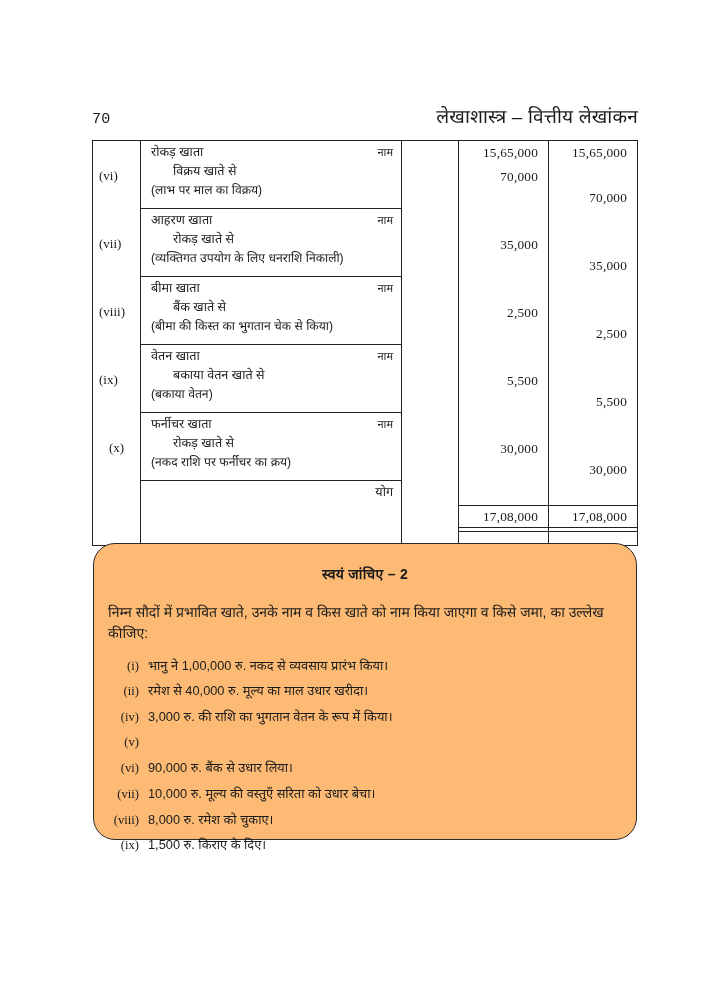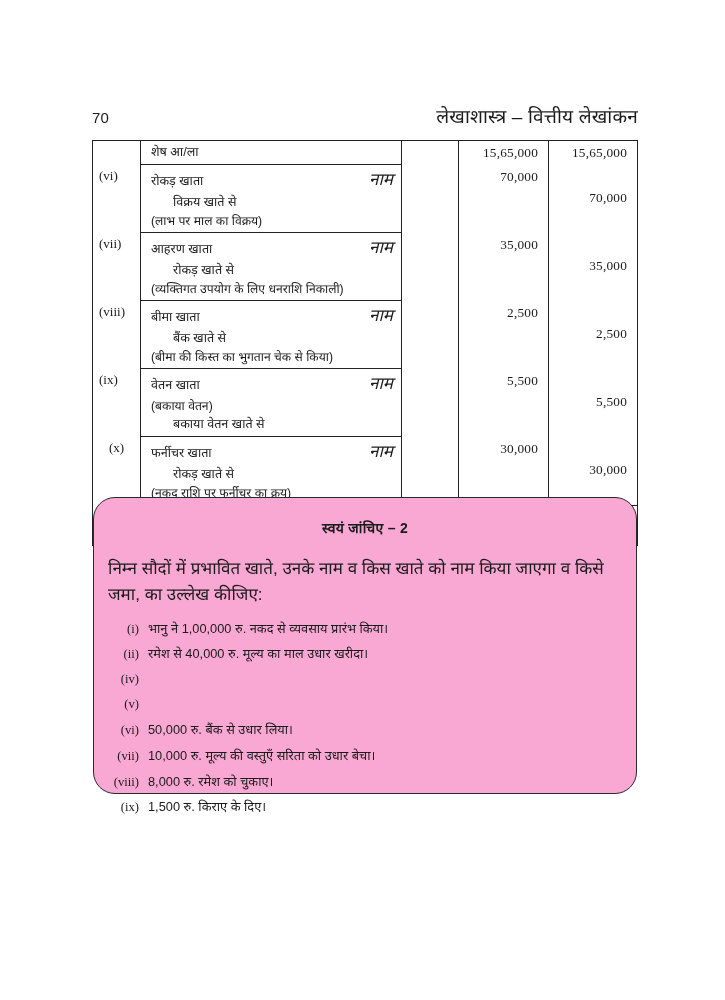--- a/index.html
+++ b/index.html
@@ -28,21 +28,21 @@
     position: absolute;
     left: 92px;
     top: 103px;
     width: 546px;
     display: flex;
     justify-content: space-between;
     align-items: baseline;
     font-size: 14.5px;
   }
   .folio {
-    font-family: Liberation Sans, sans-serif;
+    font-family: Liberation Mono, monospace;
     font-size: 15px;
     letter-spacing: 0.2px;
   }
   .head-title {
     font-family: "Liberation Sans", "DejaVu Sans", sans-serif;
     font-size: 19px;
     letter-spacing: 0.2px;
   }
 
   
@@ -111,21 +111,21 @@
   .p-row.nob { border-bottom: none; }
 
   .p-line {
     display: flex;
     justify-content: space-between;
     align-items: baseline;
     line-height: 1.52;
     font-family: "Liberation Sans", "DejaVu Sans", sans-serif;
     font-size: 12.6px;
   }
-  .p-line .dr { font-size: 17px; font-style: italic; }
+  .p-line .dr { font-size: 11px; }
   .p-line.indent { padding-left: 22px; }
   .p-line.narr { font-size: 12.2px; }
   .p-line.right { justify-content: flex-end; }
 
   
   .amt {
     box-sizing: border-box;
     text-align: right;
     padding-right: 10px;
     font-family: "Liberation Serif", "DejaVu Serif", serif;
@@ -153,39 +153,39 @@
   .double-rule {
     height: 4px;
     border-bottom: 1.1px solid #222;
     box-sizing: border-box;
   }
 
   
   .checkbox-card {
     position: absolute;
     left: 93px;
-    top: 497px;
+    top: 543px;
     width: 544px;
     height: 297px;
     border: 1.6px solid #2a2a2a;
     border-radius: 22px;
     box-sizing: border-box;
-    background: #f9a8d4;
+    background: #fdba74;
   }
   .cb-title {
     text-align: center;
     font-family: "Liberation Sans", "DejaVu Sans", sans-serif;
     font-weight: bold;
     font-size: 14px;
     margin-top: 20px;
     letter-spacing: 0.3px;
   }
   .cb-intro {
     font-family: "Liberation Sans", "DejaVu Sans", sans-serif;
-    font-size: 17px;
+    font-size: 14px;
     margin: 19px 14px 0 14px;
     line-height: 1.5;
   }
   .cb-list {
     margin: 9px 0 0 0;
     padding: 0;
     list-style: none;
   }
   .cb-item {
     display: flex;
@@ -223,25 +223,20 @@
       <div class="sn-cell" style="height:68px;">(vi)</div>
       <div class="sn-cell" style="height:68px;">(vii)</div>
       <div class="sn-cell" style="height:68px;">(viii)</div>
       <div class="sn-cell" style="height:68px;">(ix)</div>
       <div class="sn-cell c" style="height:68px;">(x)</div>
       <div class="sn-cell" style="height:40px;"></div>
     </div>
 
     <div class="col-particulars">
 
-      <div class="p-row" style="height:24px;">
-        <div class="p-line">
-          <span>शेष आ/ला</span>
-        </div>
-      </div>
 
       <div class="p-row" style="height:68px;">
         <div class="p-line">
           <span>रोकड़ खाता</span>
           <span class="dr">नाम</span>
         </div>
         <div class="p-line indent">
           <span>विक्रय खाते से</span>
         </div>
         <div class="p-line narr">
@@ -273,25 +268,25 @@
         <div class="p-line narr">
           <span>(बीमा की किस्त का भुगतान चेक से किया)</span>
         </div>
       </div>
 
       <div class="p-row" style="height:68px;">
         <div class="p-line">
           <span>वेतन खाता</span>
           <span class="dr">नाम</span>
         </div>
+        <div class="p-line indent">
+          <span>बकाया वेतन खाते से</span>
+        </div>
         <div class="p-line narr">
           <span>(बकाया वेतन)</span>
-        </div>
-        <div class="p-line indent">
-          <span>बकाया वेतन खाते से</span>
         </div>
       </div>
 
       <div class="p-row" style="height:68px;">
         <div class="p-line">
           <span>फर्नीचर खाता</span>
           <span class="dr">नाम</span>
         </div>
         <div class="p-line indent">
           <span>रोकड़ खाते से</span>
@@ -345,27 +340,28 @@
       <li class="cb-item">
         <span class="cb-num">(i)</span>
         <span class="cb-text">भानु ने 1,00,000 रु. नकद से व्यवसाय प्रारंभ किया।</span>
       </li>
       <li class="cb-item">
         <span class="cb-num">(ii)</span>
         <span class="cb-text">रमेश से 40,000 रु. मूल्य का माल उधार खरीदा।</span>
       </li>
       <li class="cb-item">
         <span class="cb-num">(iv)</span>
+        <span class="cb-text">3,000 रु. की राशि का भुगतान वेतन के रूप में किया।</span>
       </li>
       <li class="cb-item">
         <span class="cb-num">(v)</span>
       </li>
       <li class="cb-item">
         <span class="cb-num">(vi)</span>
-        <span class="cb-text">50,000 रु. बैंक से उधार लिया।</span>
+        <span class="cb-text">90,000 रु. बैंक से उधार लिया।</span>
       </li>
       <li class="cb-item">
         <span class="cb-num">(vii)</span>
         <span class="cb-text">10,000 रु. मूल्य की वस्तुएँ सरिता को उधार बेचा।</span>
       </li>
       <li class="cb-item">
         <span class="cb-num">(viii)</span>
         <span class="cb-text">8,000 रु. रमेश को चुकाए।</span>
       </li>
       <li class="cb-item">

